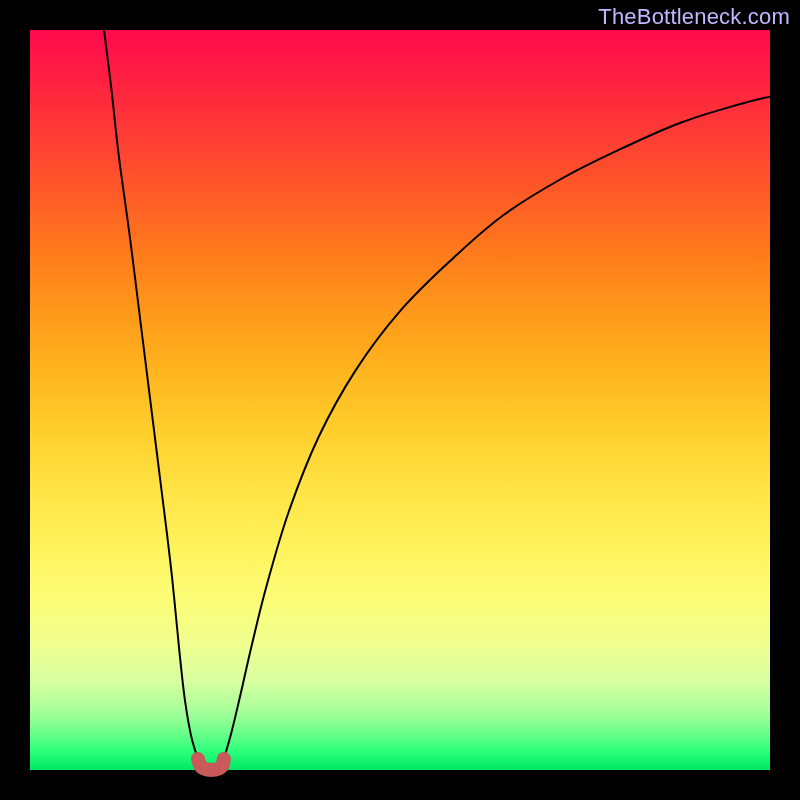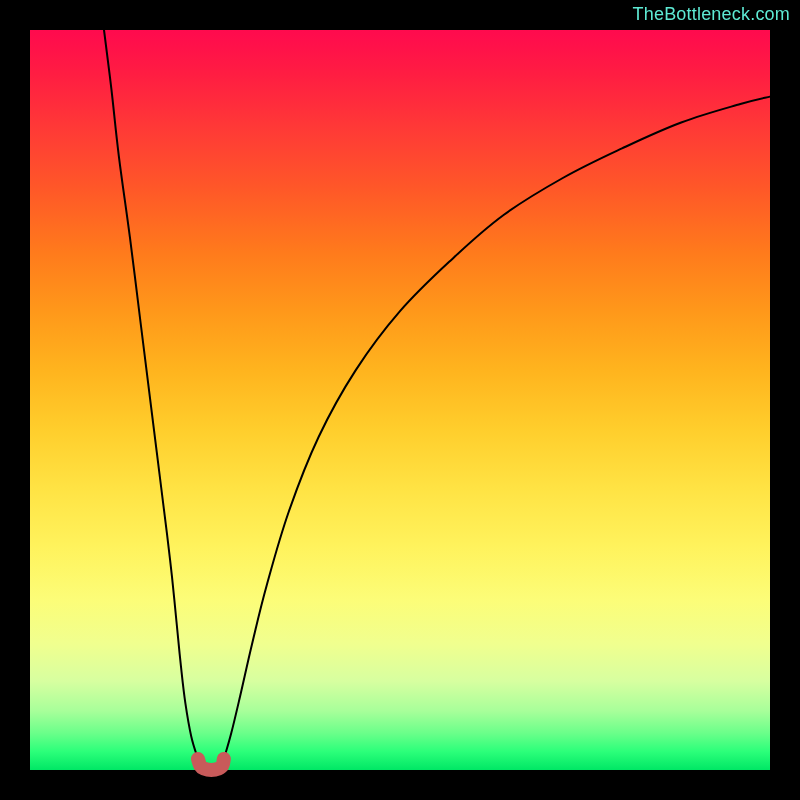--- a/index.html
+++ b/index.html
@@ -14,22 +14,22 @@
   .outer {
     position: relative;
     width: 800px;
     height: 800px;
     background: #000;
   }
   .attribution {
     position: absolute;
     top: 4px;
     right: 10px;
-    color: #5eead4;
-    font-size: 18px;
+    color: #c4b5fd;
+    font-size: 22px;
     font-weight: 500;
     letter-spacing: 0.2px;
     z-index: 5;
     user-select: none;
   }
   .plot-area {
     position: absolute;
     left: 30px;
     top: 30px;
     width: 740px;

